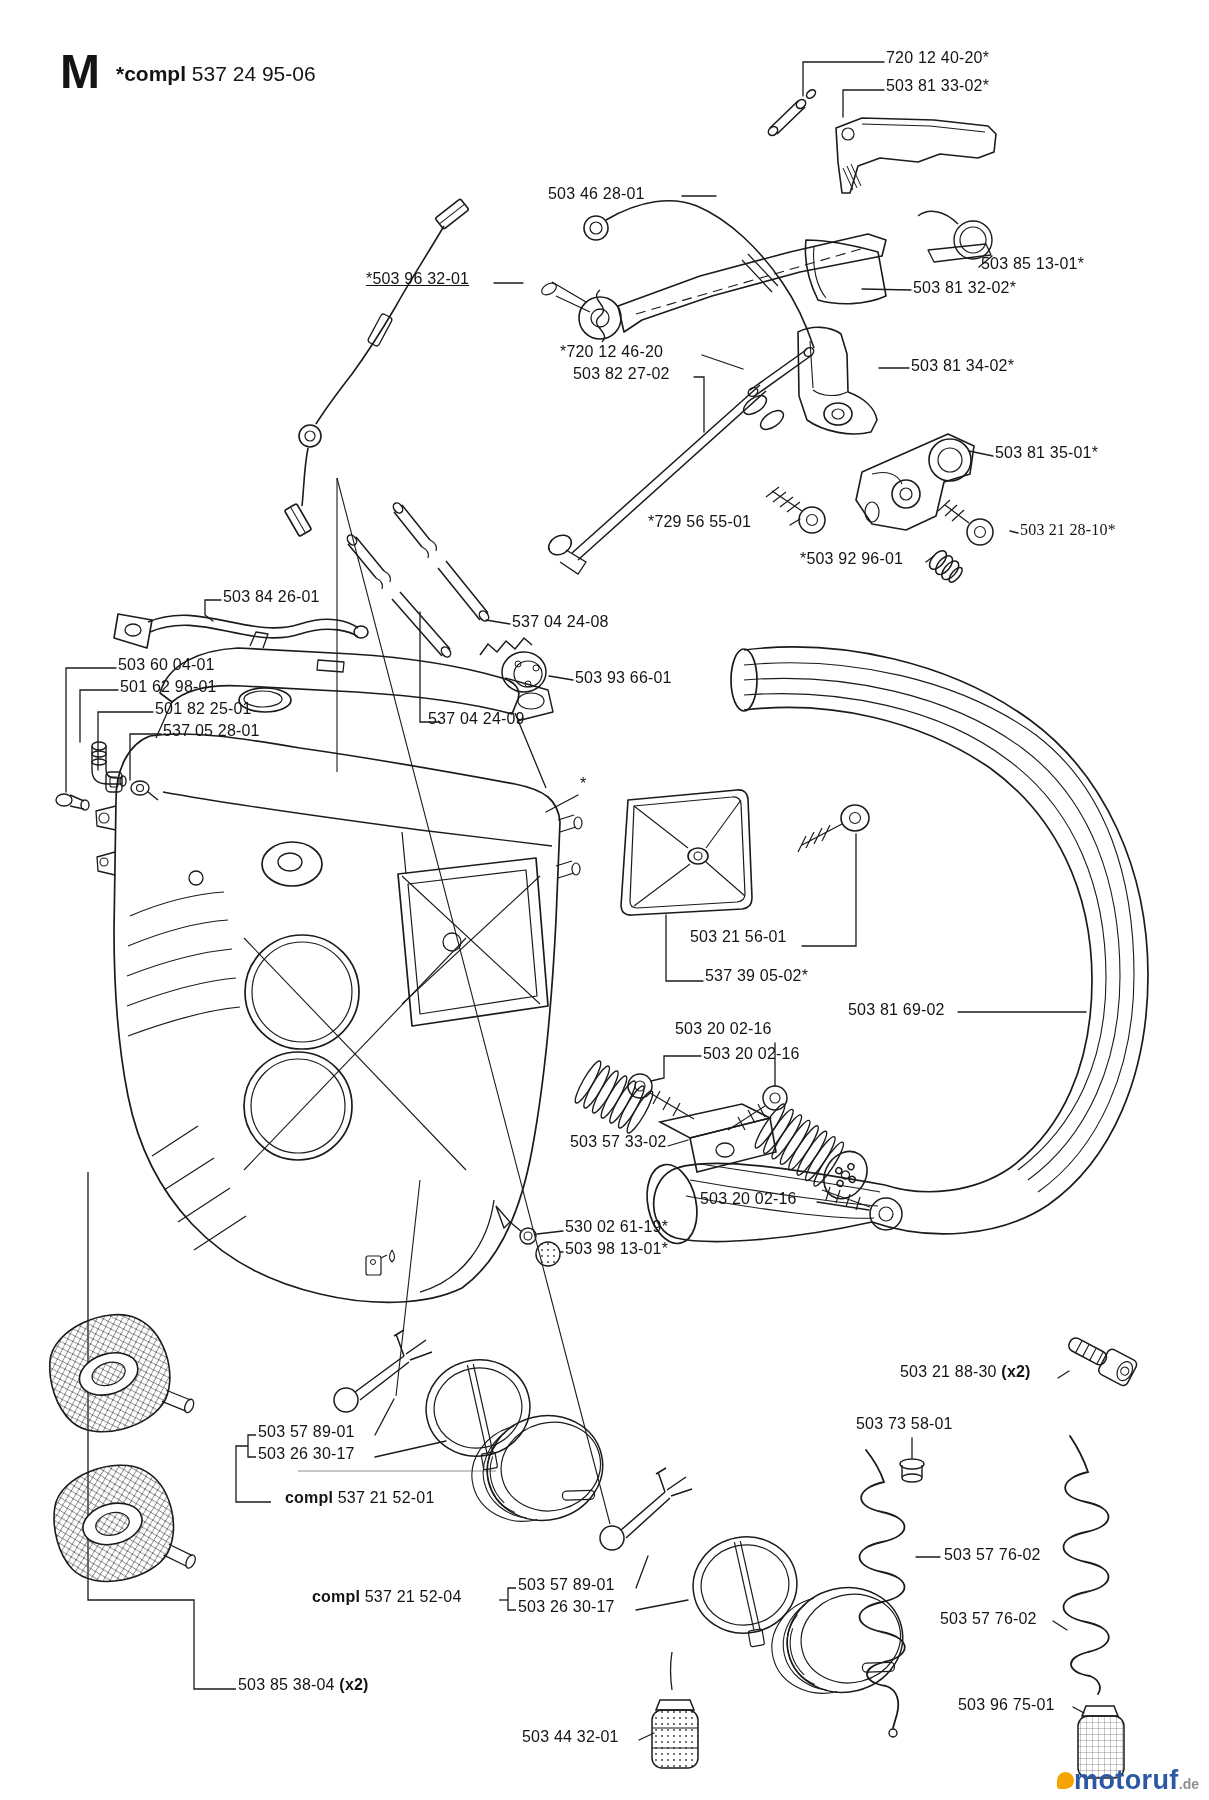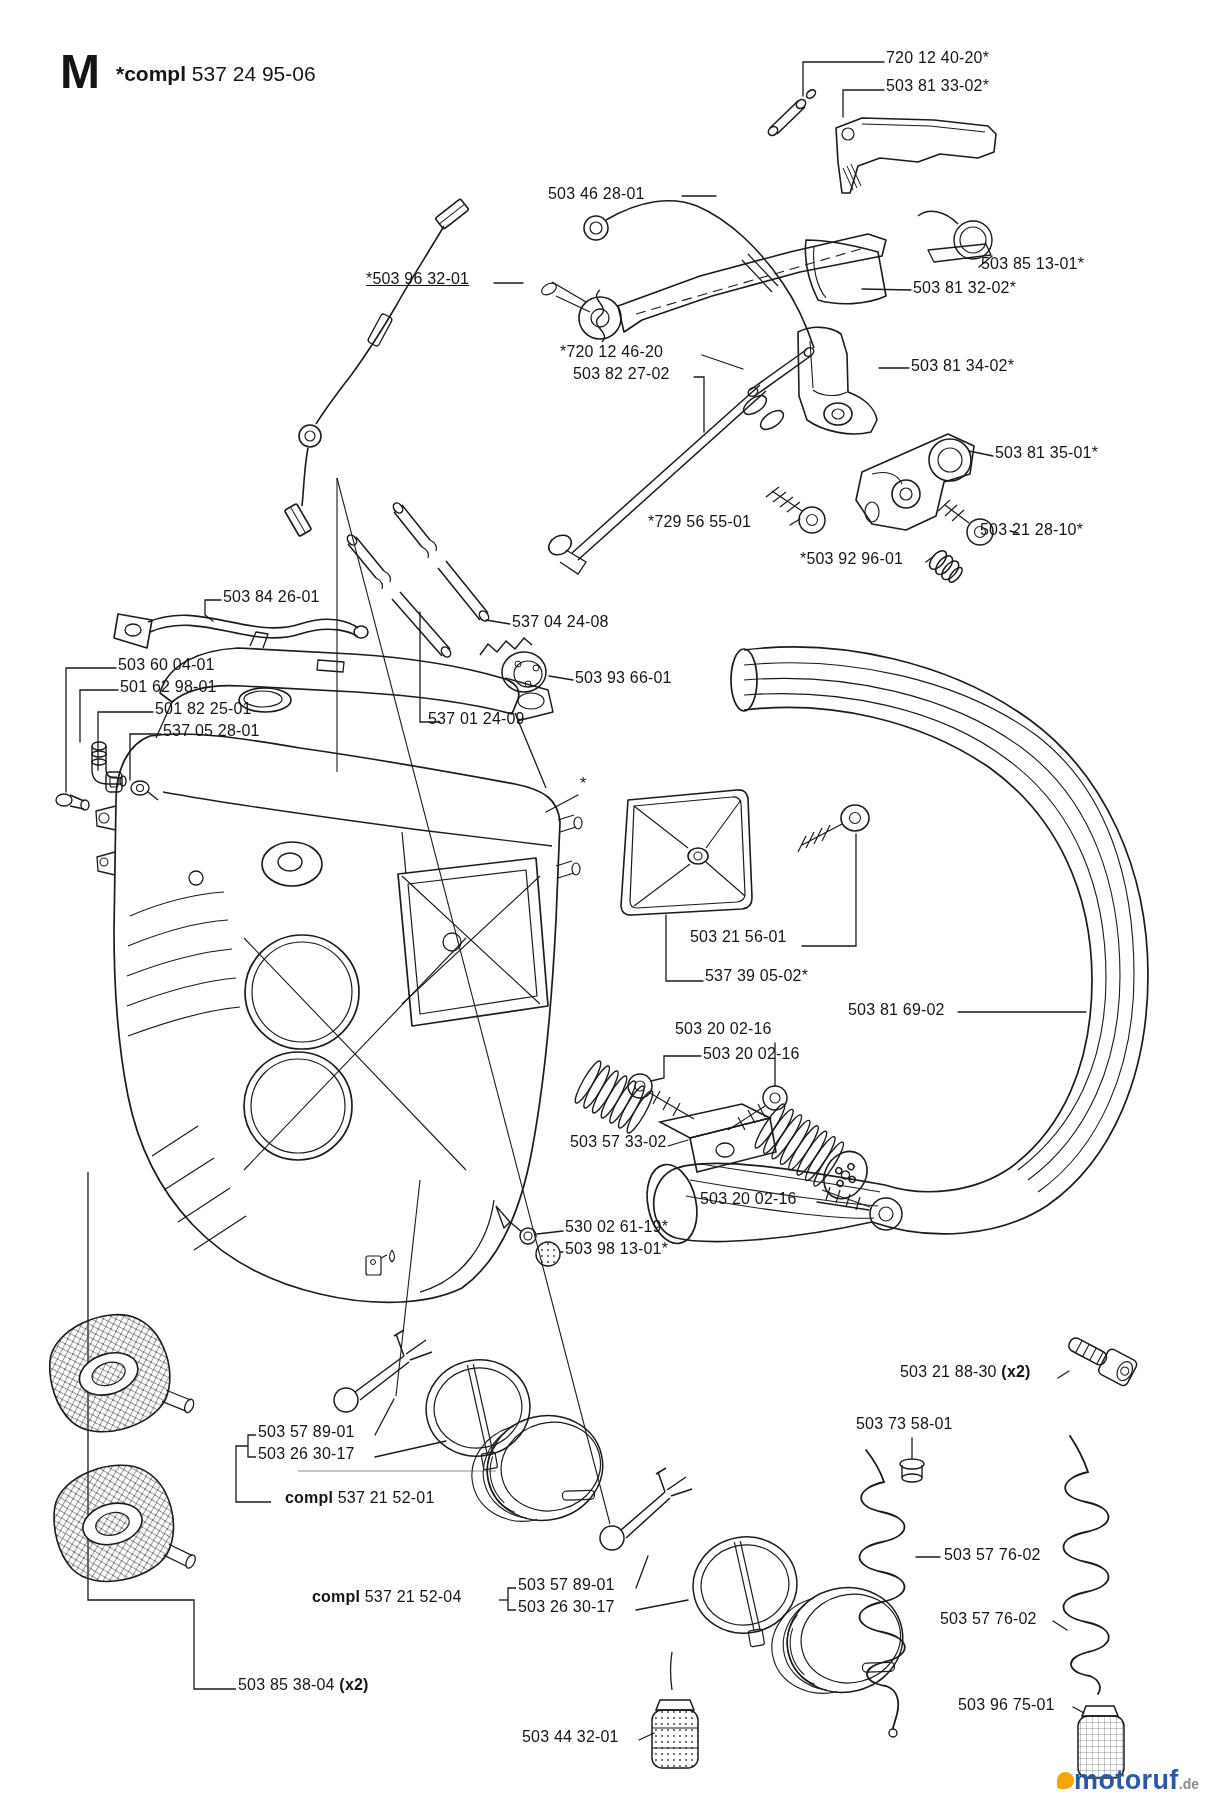--- a/index.html
+++ b/index.html
@@ -462,29 +462,29 @@
     <div class="part-label" style="left: 886px; top: 78px;">503 81 33-02*</div>
     <div class="part-label" style="left: 548px; top: 186px;">503 46 28-01</div>
     <div class="part-label" style="left: 366px; top: 271px; text-decoration: underline;">*503 96 32-01</div>
     <div class="part-label" style="left: 981px; top: 256px;">503 85 13-01*</div>
     <div class="part-label" style="left: 913px; top: 280px;">503 81 32-02*</div>
     <div class="part-label" style="left: 560px; top: 344px;">*720 12 46-20</div>
     <div class="part-label" style="left: 573px; top: 366px;">503 82 27-02</div>
     <div class="part-label" style="left: 911px; top: 358px;">503 81 34-02*</div>
     <div class="part-label" style="left: 995px; top: 445px;">503 81 35-01*</div>
     <div class="part-label" style="left: 648px; top: 514px;">*729 56 55-01</div>
-    <div class="part-label" style="left: 980px; top: 522px;">503 21 28-10*</div>
+    <div class="part-label" style="left: 1020px; top: 522px; font-family: Liberation Serif, serif;">503 21 28-10*</div>
     <div class="part-label" style="left: 800px; top: 551px;">*503 92 96-01</div>
     <div class="part-label" style="left: 223px; top: 589px;">503 84 26-01</div>
     <div class="part-label" style="left: 512px; top: 614px;">537 04 24-08</div>
     <div class="part-label" style="left: 118px; top: 657px;">503 60 04-01</div>
     <div class="part-label" style="left: 120px; top: 679px;">501 62 98-01</div>
     <div class="part-label" style="left: 155px; top: 701px;">501 82 25-01</div>
     <div class="part-label" style="left: 163px; top: 723px;">537 05 28-01</div>
-    <div class="part-label" style="left: 428px; top: 711px;">537 01 24-09</div>
+    <div class="part-label" style="left: 428px; top: 711px;">537 04 24-09</div>
     <div class="part-label" style="left: 575px; top: 670px;">503 93 66-01</div>
     <div class="part-label" style="left: 580px; top: 776px;">*</div>
     <div class="part-label" style="left: 690px; top: 929px;">503 21 56-01</div>
     <div class="part-label" style="left: 705px; top: 968px;">537 39 05-02*</div>
     <div class="part-label" style="left: 848px; top: 1002px;">503 81 69-02</div>
     <div class="part-label" style="left: 675px; top: 1021px;">503 20 02-16</div>
     <div class="part-label" style="left: 703px; top: 1046px;">503 20 02-16</div>
     <div class="part-label" style="left: 570px; top: 1134px;">503 57 33-02</div>
     <div class="part-label" style="left: 700px; top: 1191px;">503 20 02-16</div>
     <div class="part-label" style="left: 565px; top: 1219px;">530 02 61-19*</div>

